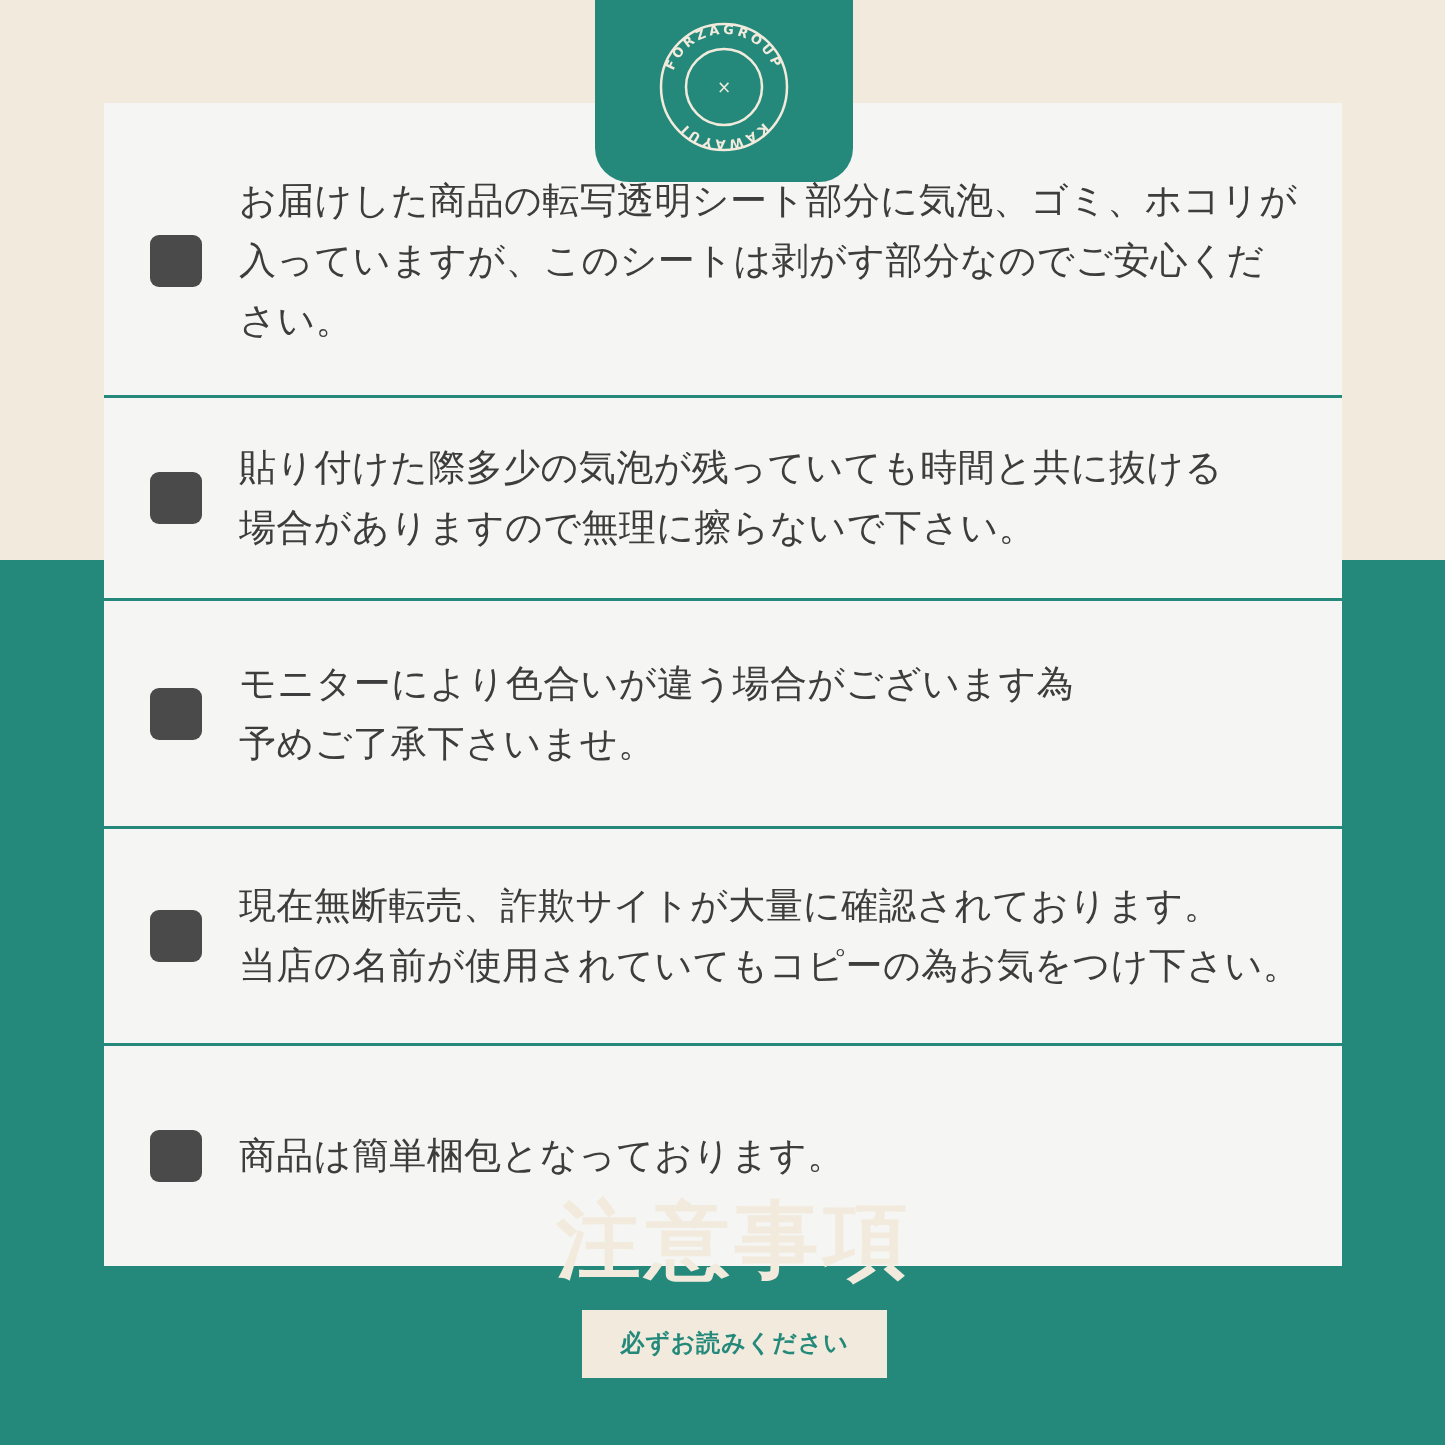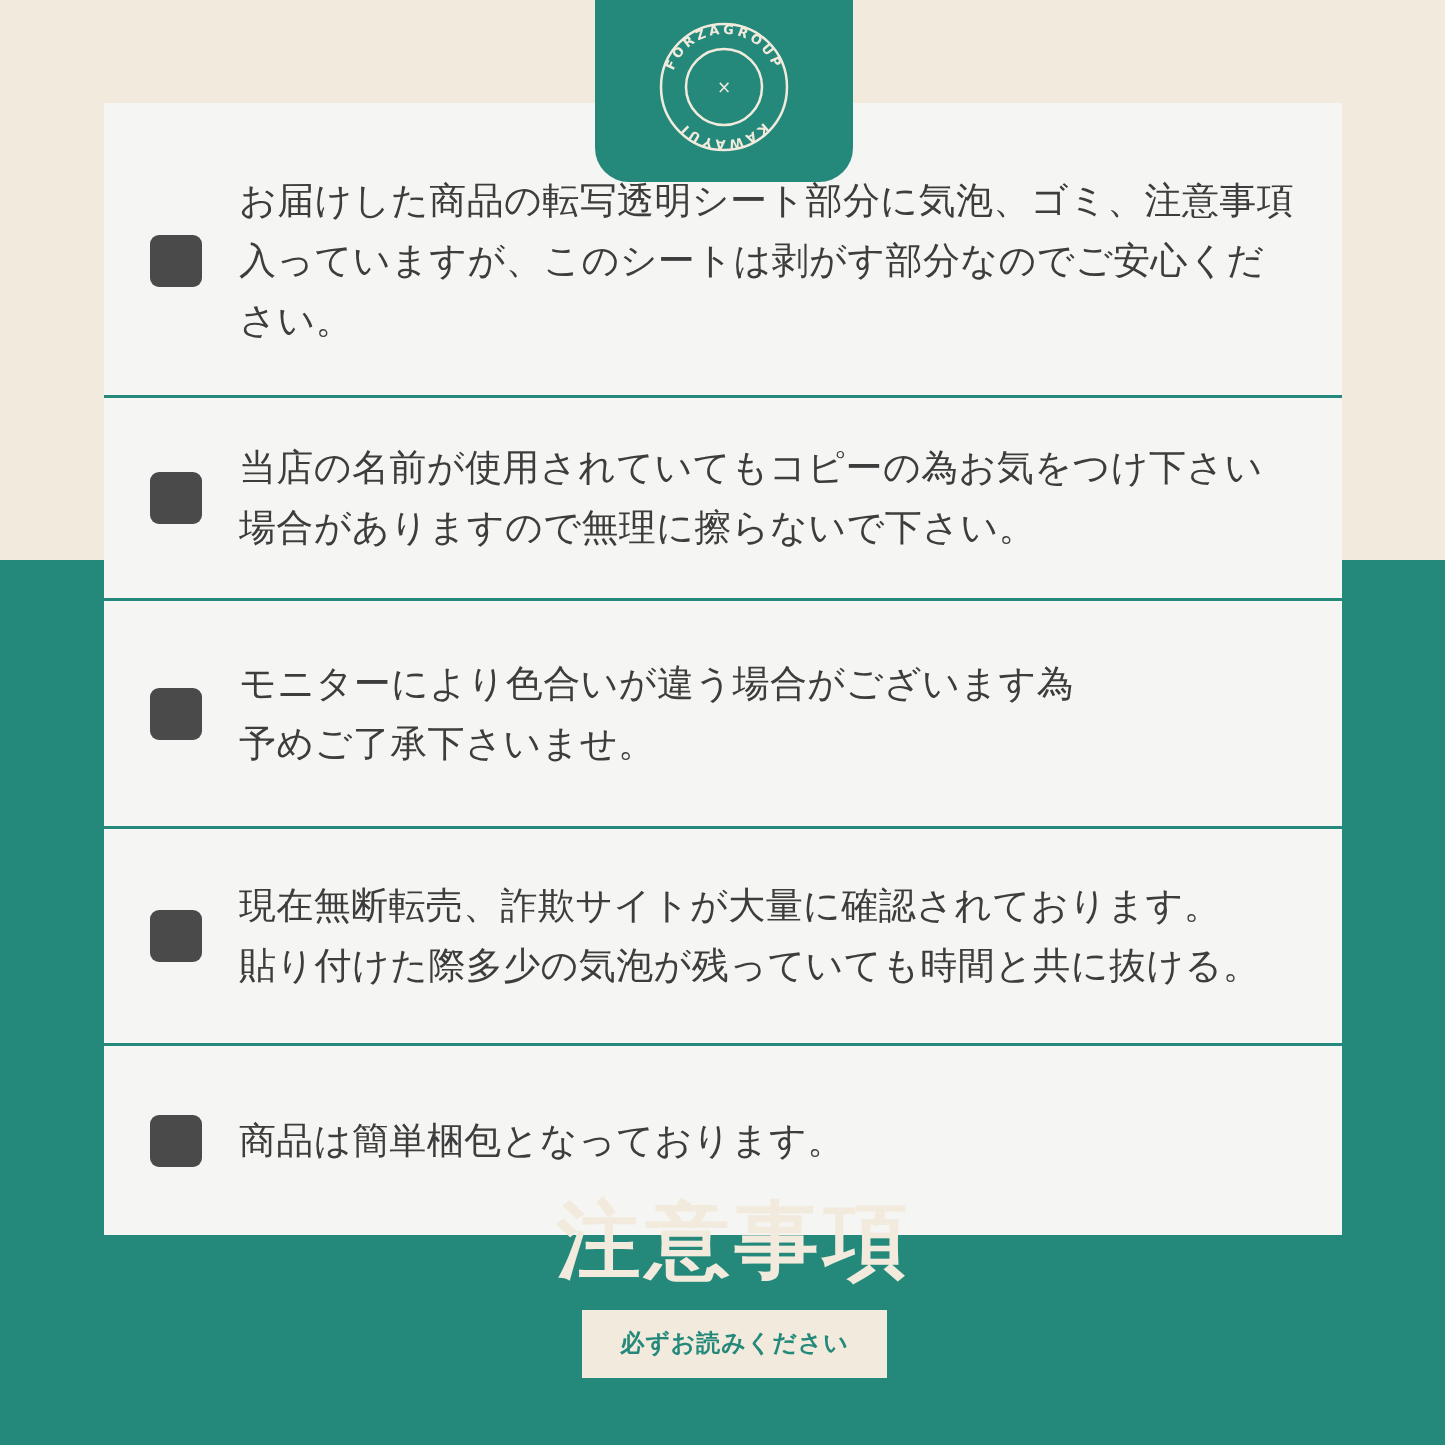--- a/index.html
+++ b/index.html
@@ -101,21 +101,21 @@
     letter-spacing: 0.01em;
     font-weight: 500;
     white-space: pre-line;
   }
 
   .r1 { height: 295px; align-items: flex-end; padding-bottom: 44px; }
   .r1 .row-inner { align-items: center; }
   .r2 { height: 203px; }
   .r3 { height: 228px; }
   .r4 { height: 217px; }
-  .r5 { height: 189px; justify-content: center; }
+  .r5 { height: 220px; justify-content: center; }
 
   
   .footer {
     position: absolute;
     left: 12px;
     top: 1198px;
     width: 1445px;
     text-align: center;
   }
   .footer-title {
@@ -141,46 +141,46 @@
 
 <div class="page">
 
   <div class="green-band"></div>
 
   <div class="card">
 
     <div class="row r1 first">
       <div class="row-inner">
         <div class="bullet"></div>
-        <div class="row-text">お届けした商品の転写透明シート部分に気泡、ゴミ、注意事項
+        <div class="row-text">お届けした商品の転写透明シート部分に気泡、ゴミ、ホコリが
 入っていますが、このシートは剥がす部分なのでご安心ください。</div>
       </div>
     </div>
 
     <div class="row r2">
       <div class="row-inner">
         <div class="bullet"></div>
-        <div class="row-text">当店の名前が使用されていてもコピーの為お気をつけ下さい
+        <div class="row-text">貼り付けた際多少の気泡が残っていても時間と共に抜ける
 場合がありますので無理に擦らないで下さい。</div>
       </div>
     </div>
 
     <div class="row r3">
       <div class="row-inner">
         <div class="bullet"></div>
         <div class="row-text">モニターにより色合いが違う場合がございます為
 予めご了承下さいませ。</div>
       </div>
     </div>
 
     <div class="row r4">
       <div class="row-inner">
         <div class="bullet"></div>
         <div class="row-text">現在無断転売、詐欺サイトが大量に確認されております。
-貼り付けた際多少の気泡が残っていても時間と共に抜ける。</div>
+当店の名前が使用されていてもコピーの為お気をつけ下さい。</div>
       </div>
     </div>
 
     <div class="row r5">
       <div class="row-inner">
         <div class="bullet"></div>
         <div class="row-text">商品は簡単梱包となっております。</div>
       </div>
     </div>
 

